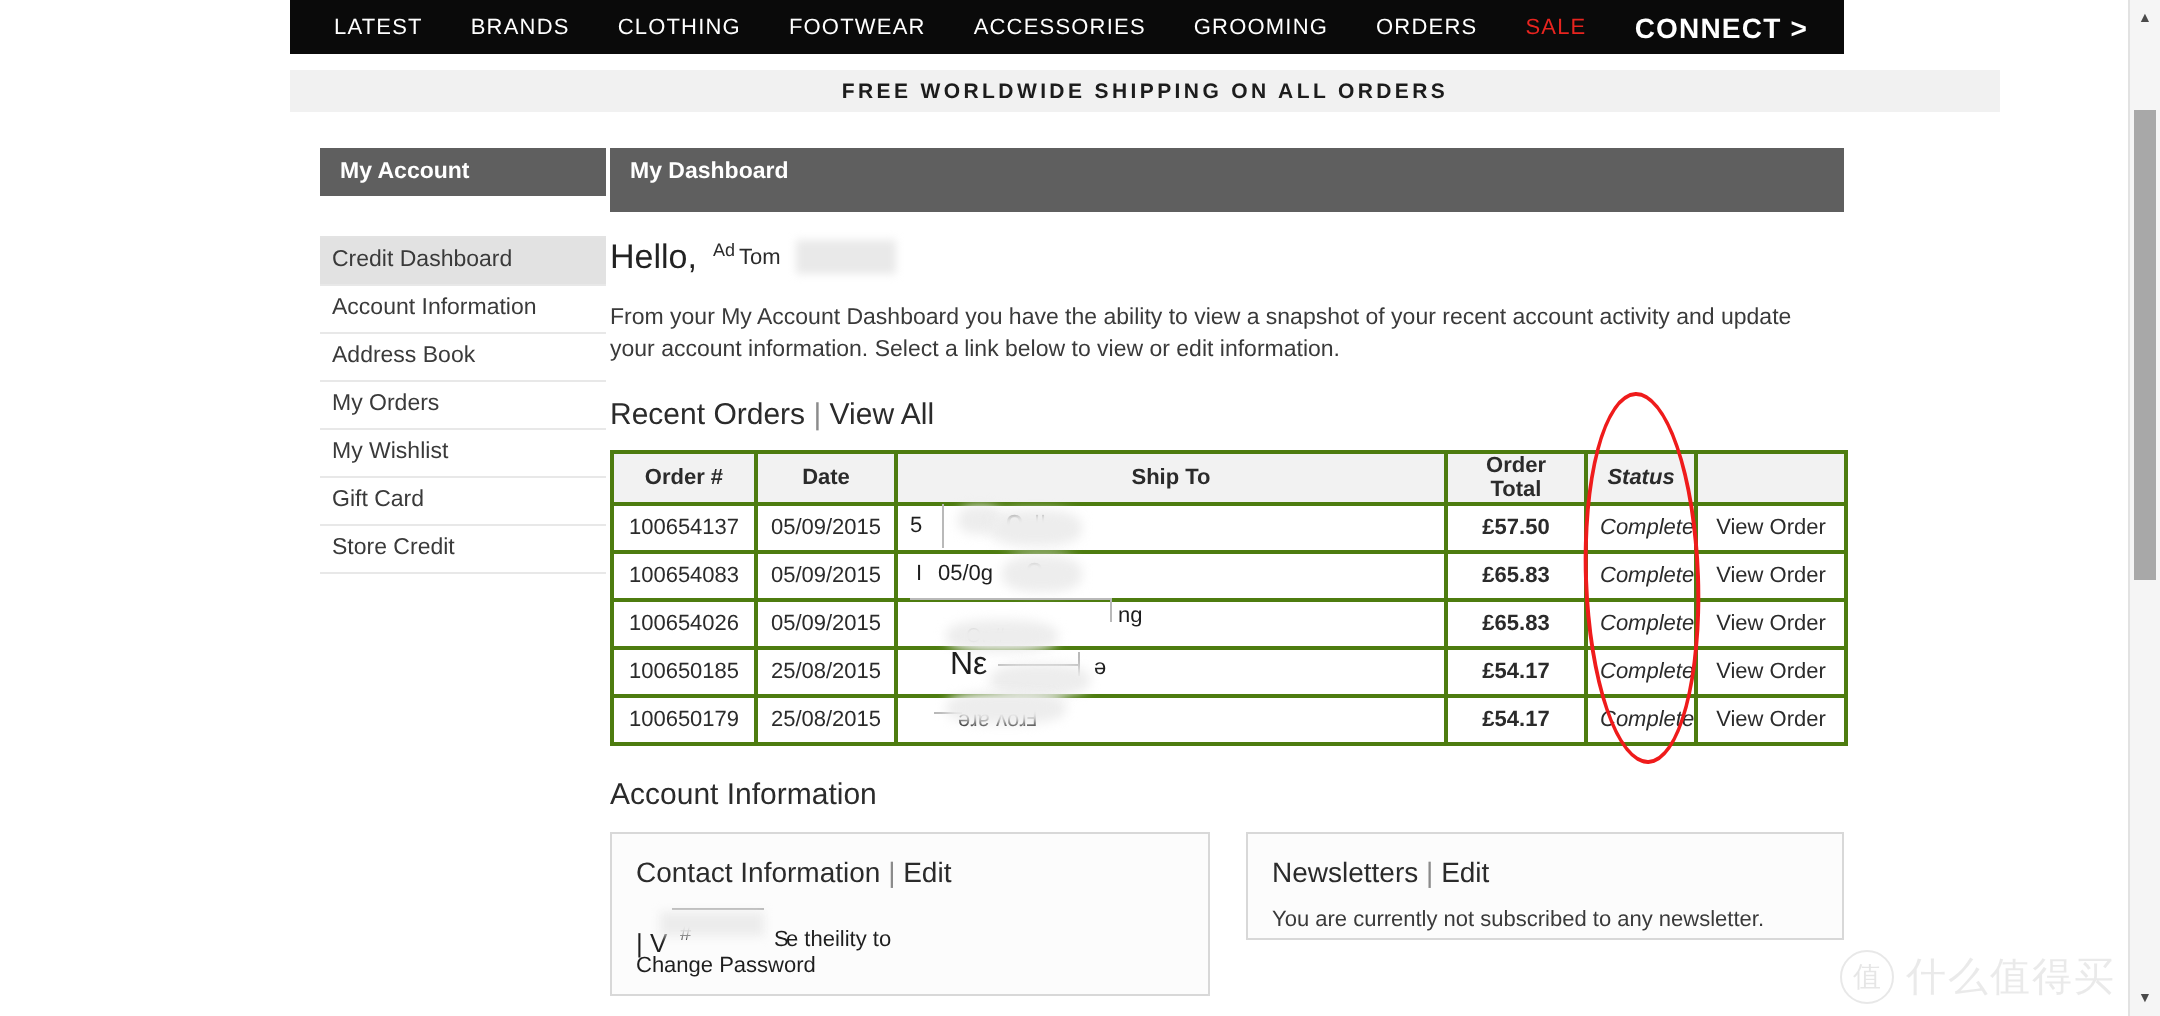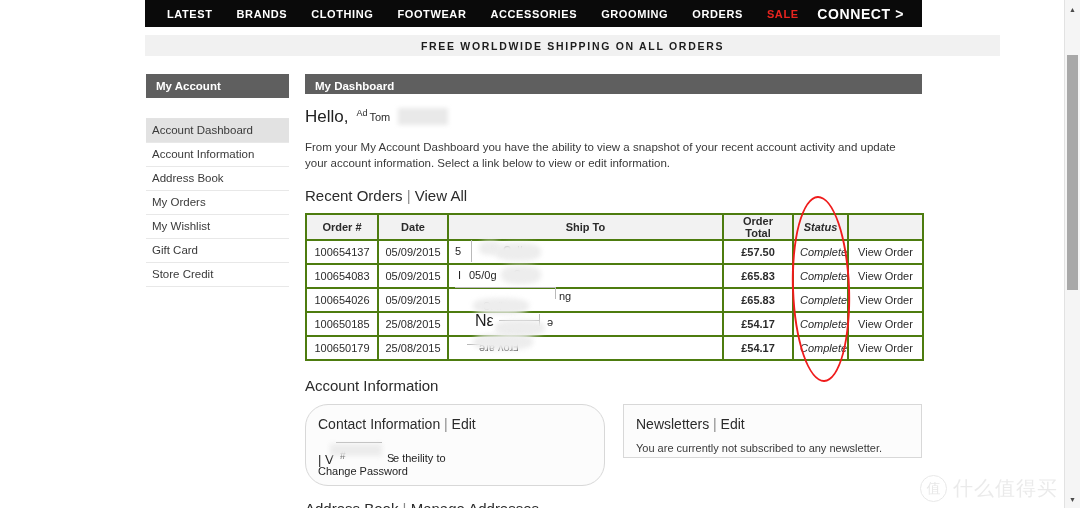--- a/index.html
+++ b/index.html
@@ -25,21 +25,21 @@
     height: 27px;
     background: #0a0a0a;
     display: flex;
     align-items: center;
     box-sizing: border-box;
     padding: 0 12px 0 10px;
   }
   .topnav-item {
     color: #ffffff;
     font-size: 11px;
-    font-weight: bold;
+    font-weight: normal;
     letter-spacing: 0.6px;
     padding: 0 12px;
     white-space: nowrap;
     cursor: pointer;
   }
   .topnav-item.sale { color: #e8241f; }
   .topnav-spacer { flex: 1 1 auto; }
   .topnav-connect {
     color: #ffffff;
     font-size: 14px;
@@ -65,21 +65,21 @@
   .shipbanner-text {
     font-size: 10.5px;
     font-weight: bold;
     color: #1c1c1c;
     letter-spacing: 1.7px;
   }
 
   
   .sidebar {
     position: absolute;
-    left: 146px;
+    left: 160px;
     top: 74px;
     width: 143px;
   }
   .sidebar-head {
     background: #5f5f5f;
     color: #ffffff;
     font-size: 11.5px;
     font-weight: bold;
     padding: 6px 0 6px 10px;
     box-sizing: border-box;
@@ -108,21 +108,21 @@
     top: 74px;
     width: 617px;
   }
   .main-head {
     background: #5f5f5f;
     color: #ffffff;
     font-size: 11.5px;
     font-weight: bold;
     padding: 6px 0 6px 10px;
     box-sizing: border-box;
-    height: 20px;
+    height: 32px;
     line-height: 12px;
   }
   .hello-row {
     margin-top: 12px;
     display: flex;
     align-items: center;
     height: 22px;
   }
   .hello-word {
     font-size: 17px;
@@ -234,21 +234,21 @@
     margin-top: 10px;
     display: flex;
     gap: 18px;
   }
   .info-box {
     border: 1px solid #d8d8d8;
     background: #fcfcfc;
     box-sizing: border-box;
     padding: 11px 12px 12px 12px;
   }
-  .box-contact { width: 300px; height: 82px; position: relative; border-radius: 23px; }
+  .box-contact { width: 300px; height: 82px; position: relative; }
   .box-news    { width: 299px; height: 54px; }
   .box-title {
     font-size: 14px;
     color: #2b2b2b;
   }
   .box-title .sep { color: #8b8b8b; }
   .box-body {
     margin-top: 9px;
     font-size: 11px;
     color: #3a3a3a;
@@ -356,21 +356,21 @@
     <div class="topnav-connect">CONNECT &gt;</div>
   </div>
 
   <div class="shipbanner">
     <div class="shipbanner-text">FREE WORLDWIDE SHIPPING ON ALL ORDERS</div>
   </div>
 
   <div class="sidebar">
     <div class="sidebar-head">My Account</div>
     <div class="sidebar-list">
-      <div class="sidebar-item active">Account Dashboard</div>
+      <div class="sidebar-item active">Credit Dashboard</div>
       <div class="sidebar-item">Account Information</div>
       <div class="sidebar-item">Address Book</div>
       <div class="sidebar-item">My Orders</div>
       <div class="sidebar-item">My Wishlist</div>
       <div class="sidebar-item">Gift Card</div>
       <div class="sidebar-item">Store Credit</div>
     </div>
   </div>
 
   <div class="main">

